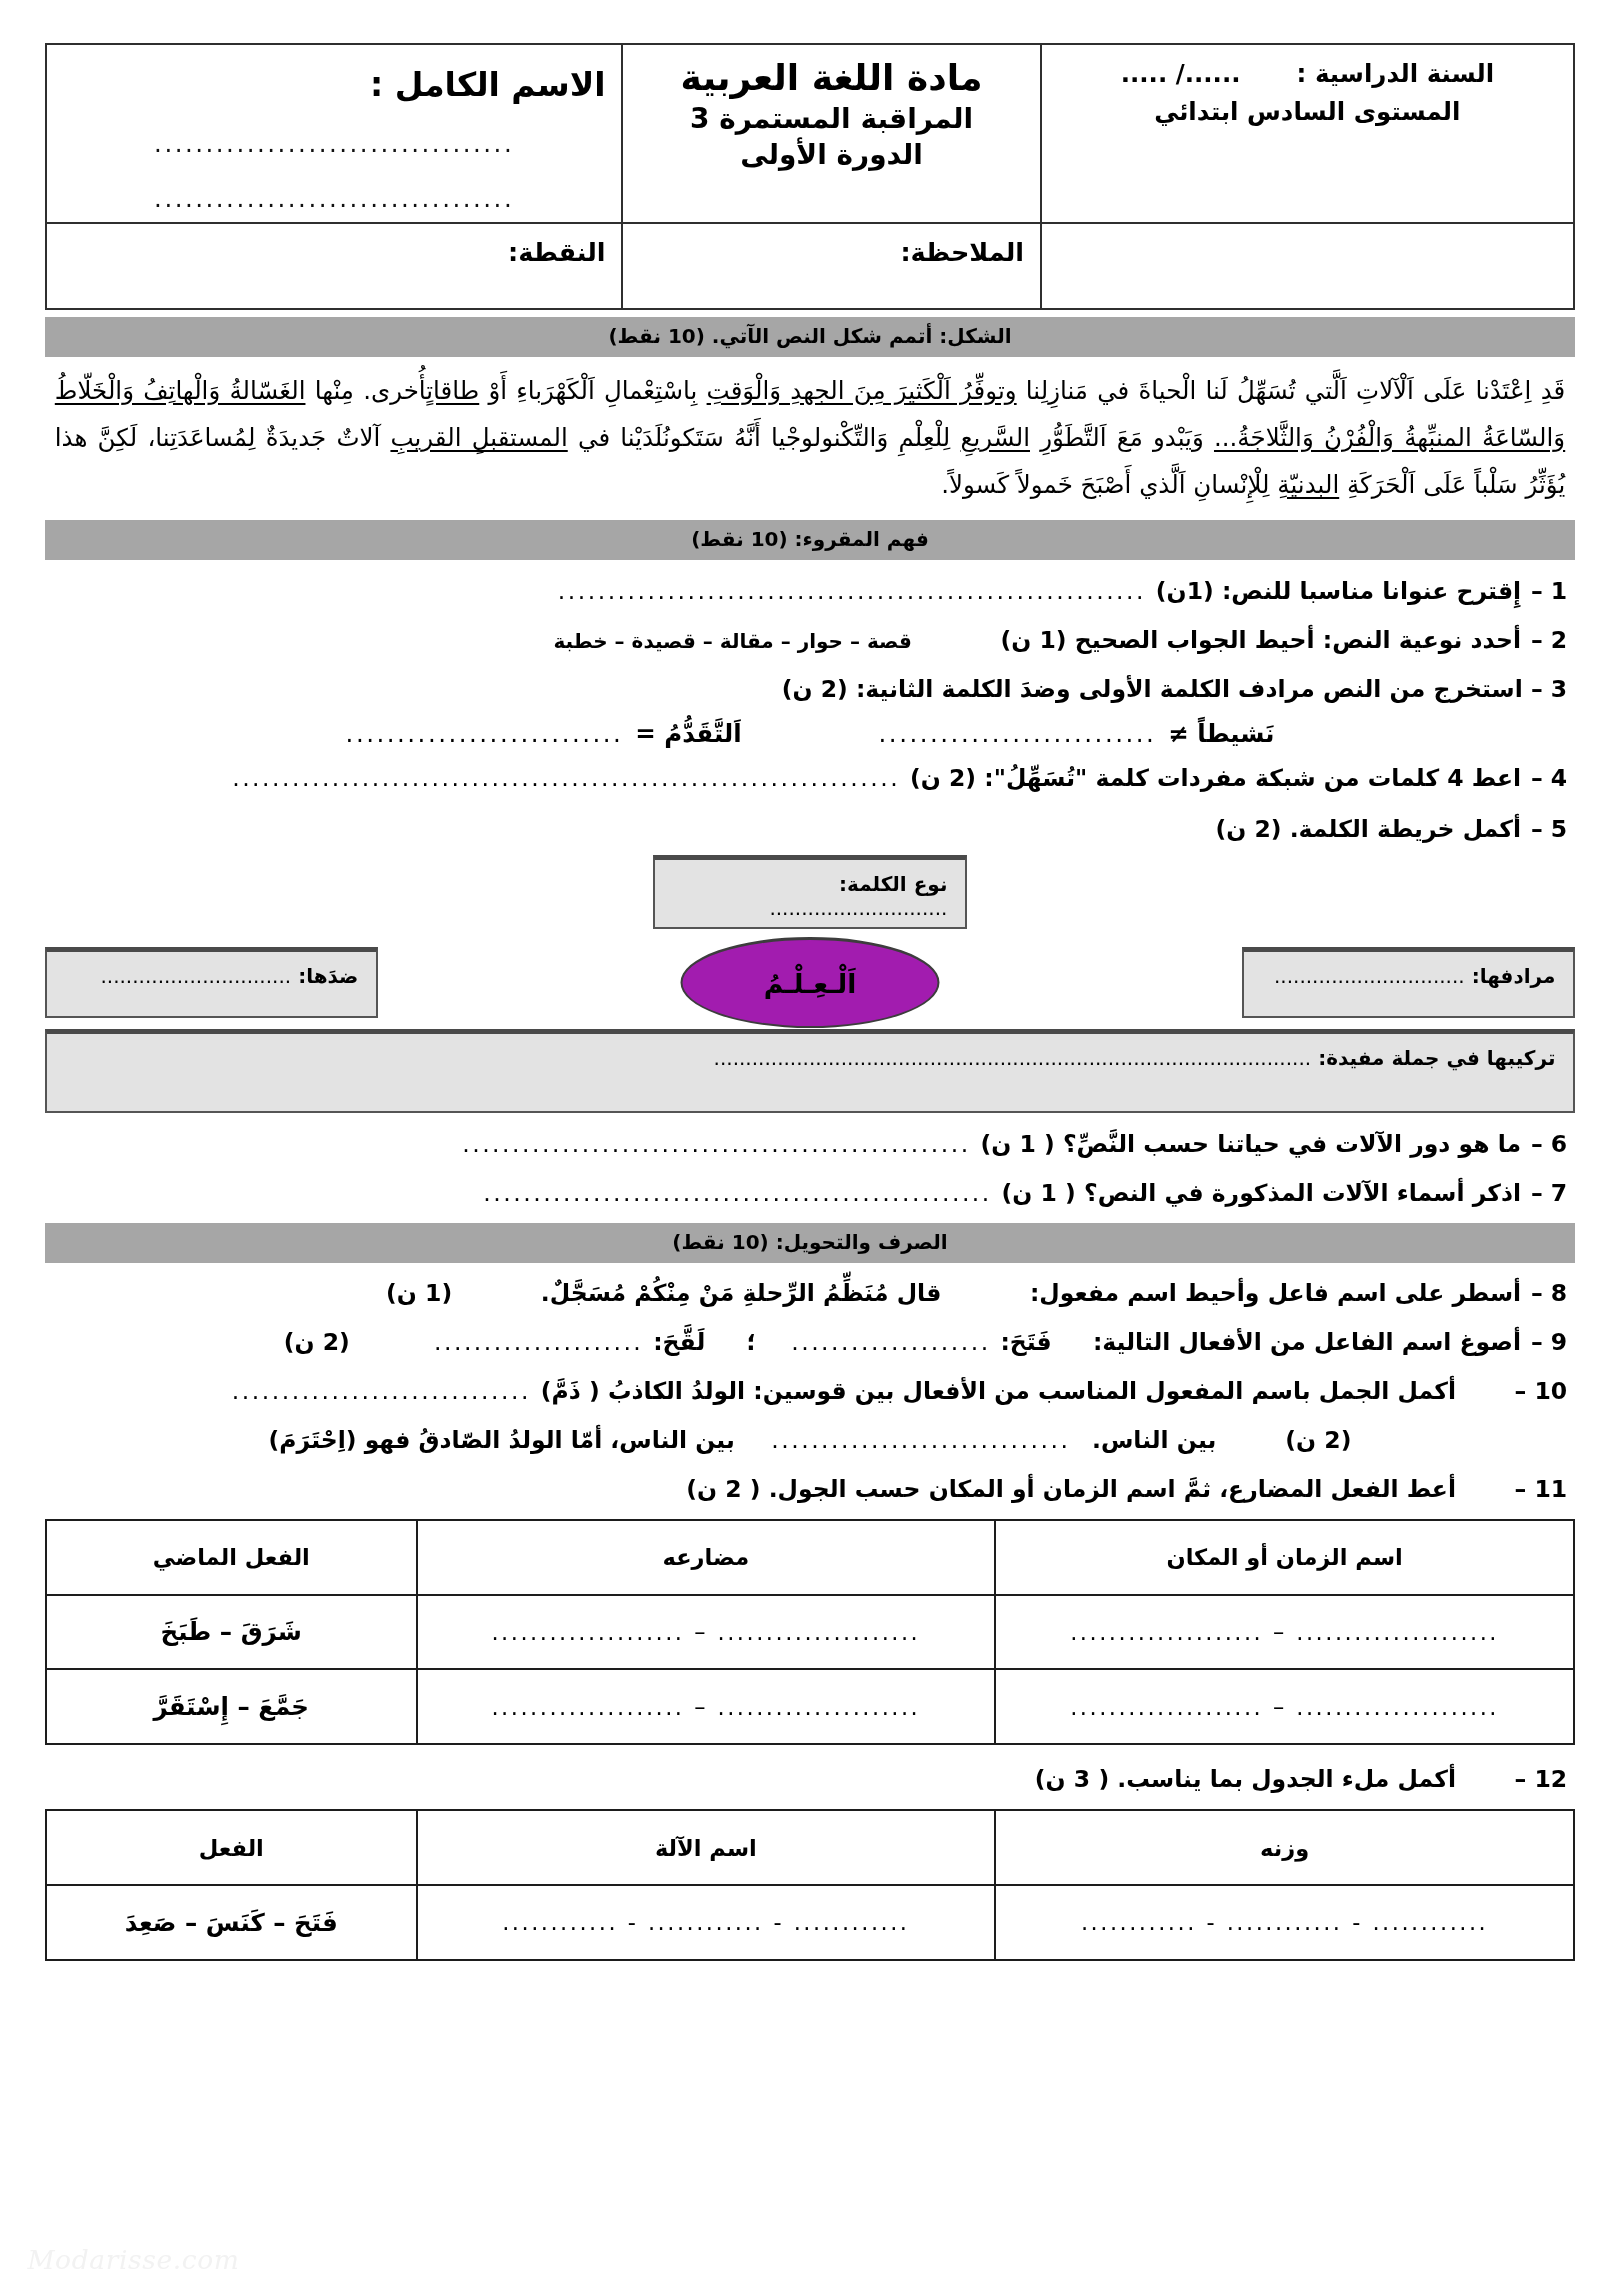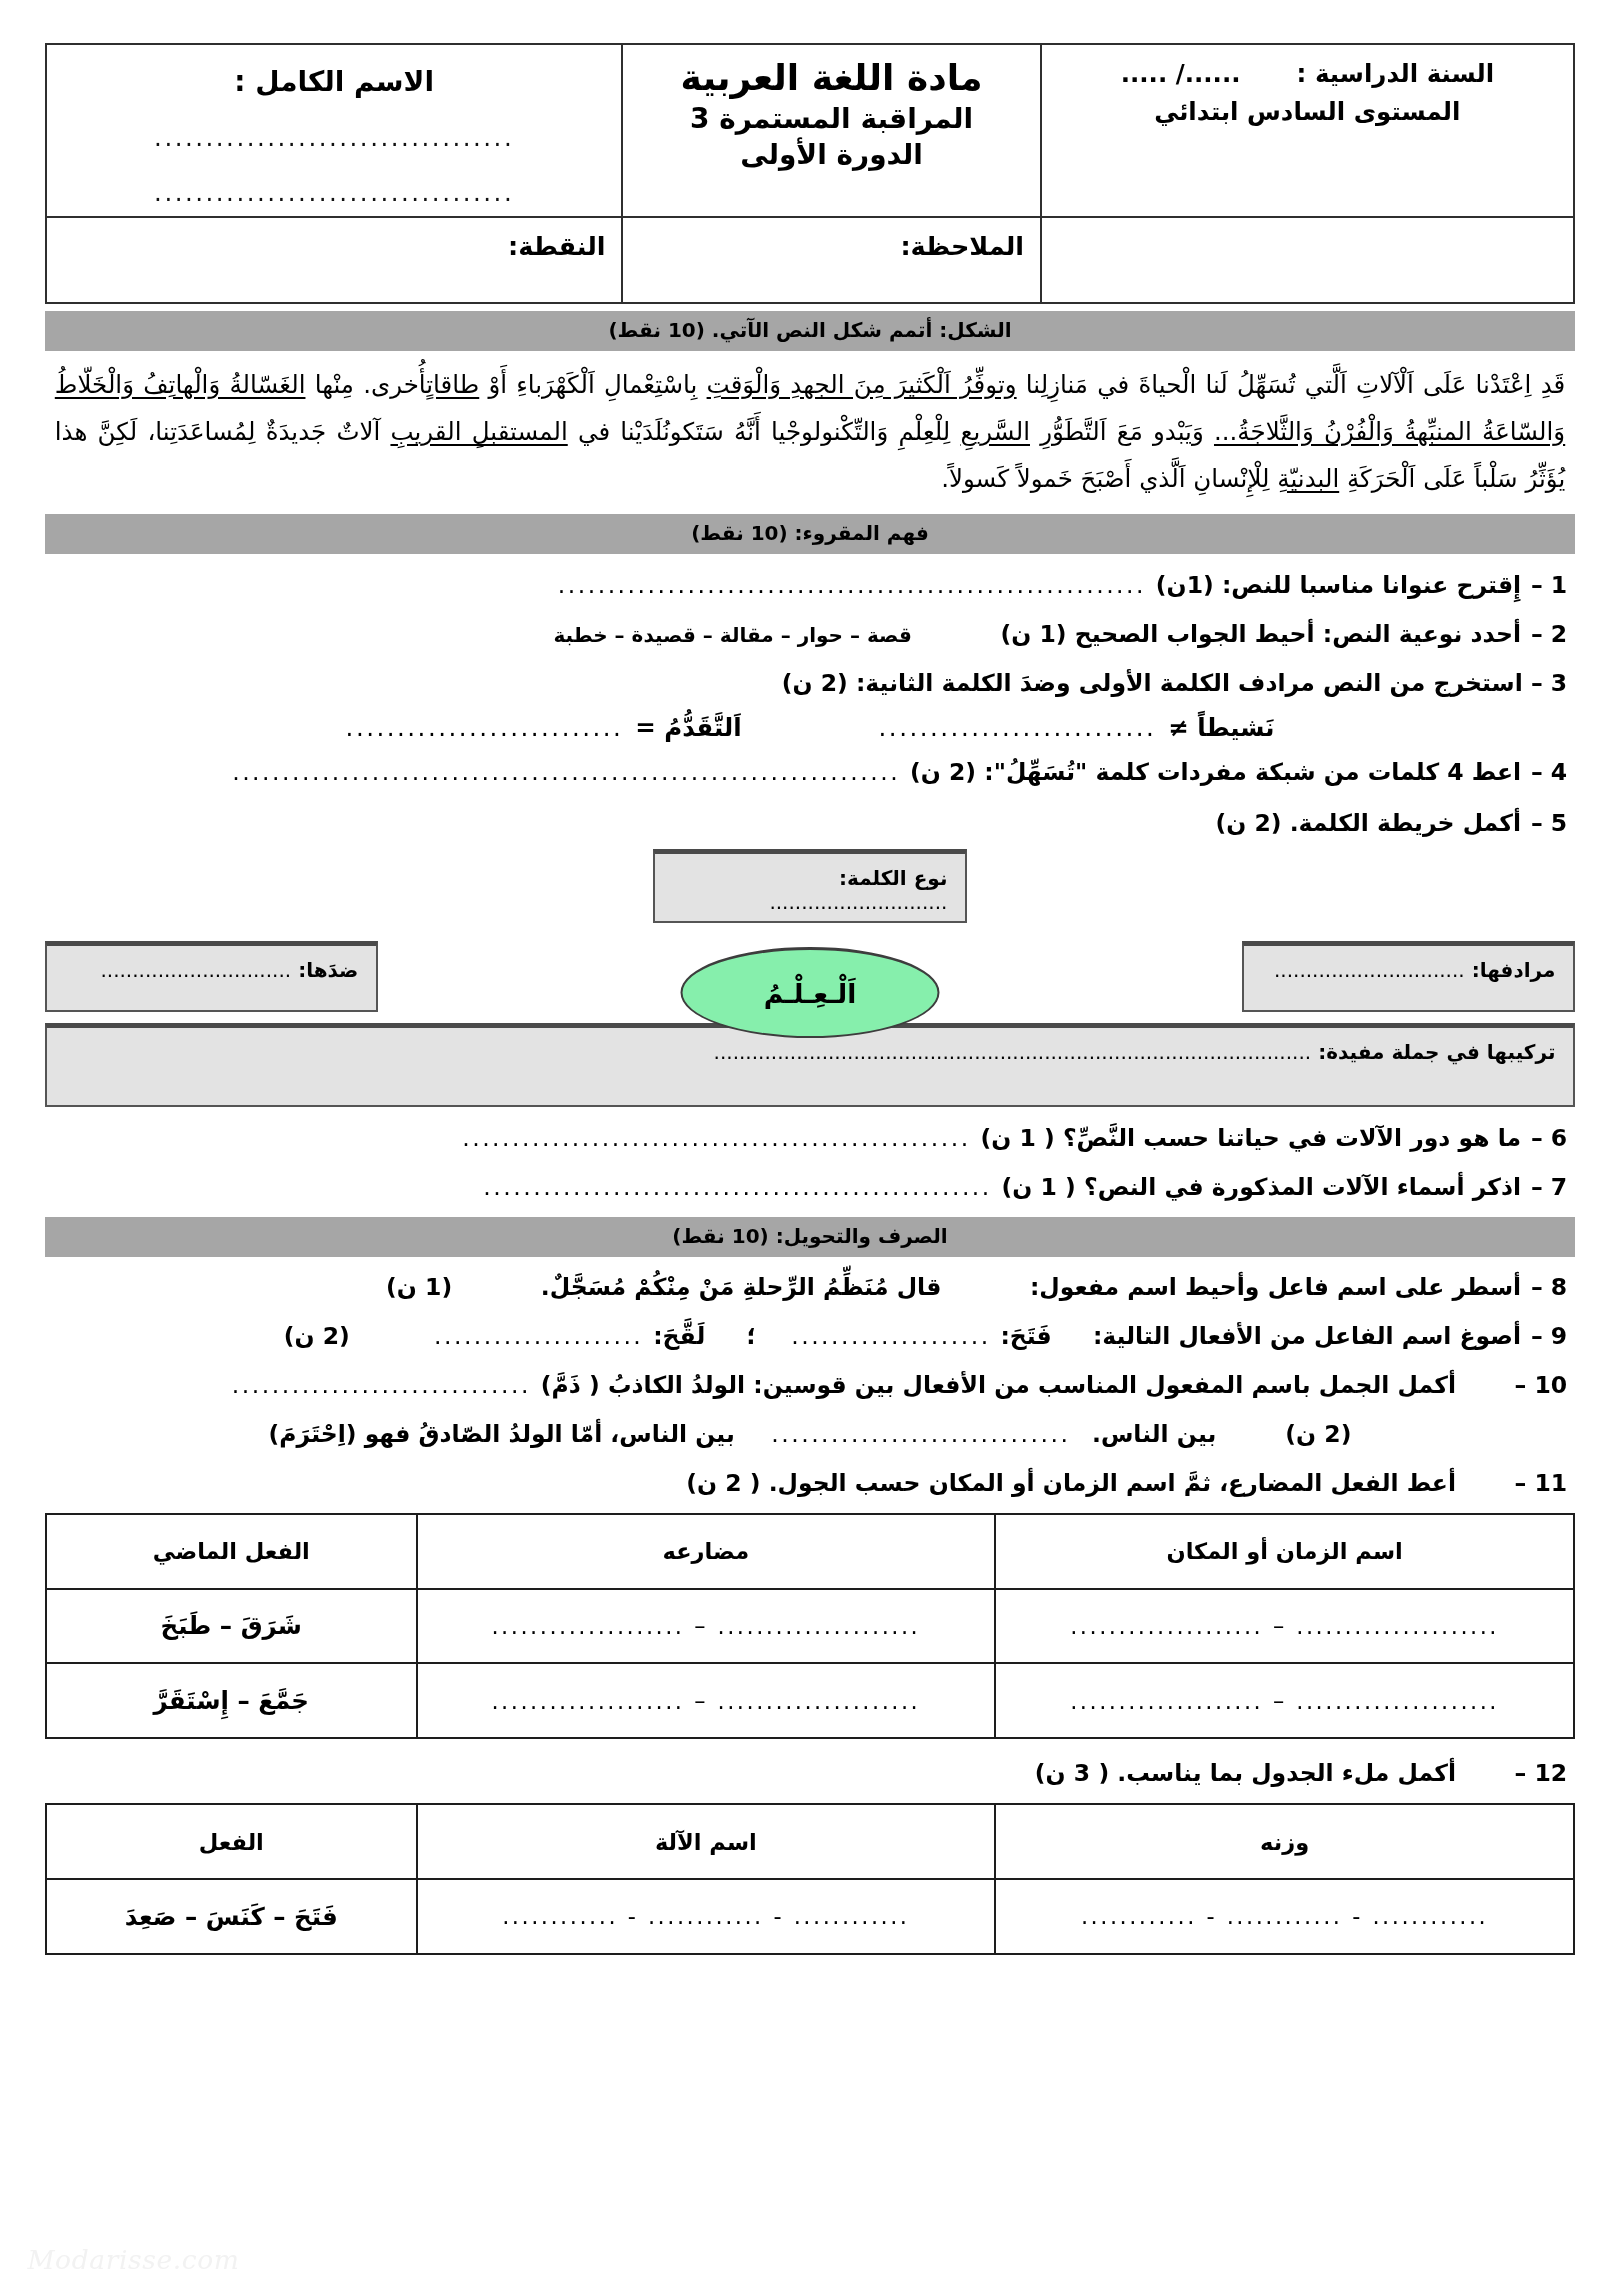--- a/index.html
+++ b/index.html
@@ -33,23 +33,23 @@
     border: 2px solid #2f2f2f;
     vertical-align: top;
     padding: 9.8px 15.7px 9.8px 15.7px;
     background: #ffffff;
   }
   .cell-name   { width: 38%; }
   .cell-title  { width: 27%; }
   .cell-year   { width: 35%; }
 
   .name-label {
-    font-size: 28px;
-    font-weight: 700;
-    text-align: center;
+    font-size: 33px;
+    font-weight: 700;
+    text-align: right;
     padding-top: 9.8px;
     letter-spacing: 0.3px;
   }
   .dots-line {
     font-size: 24.5px;
     letter-spacing: 2.5px;
     text-align: center;
     color: #111;
     margin-top: 25.5px;
     white-space: nowrap;
@@ -181,25 +181,25 @@
     height: 90px;
   }
   .map-side {
     width: 333px;
     height: 71px;
   }
   .map-ellipse {
     position: absolute;
     left: 50%;
     transform: translateX(-50%);
-    top: 16px;
+    top: 0px;
     width: 255px;
     height: 86px;
     border-radius: 50%;
-    background: #86efac;
+    background: #a21caf;
     border: 2px solid #3d3d3d;
     border-top: 3.9px solid #3d3d3d;
     display: flex;
     align-items: center;
     justify-content: center;
     font-size: 26.5px;
     font-weight: 700;
     color: #000;
     letter-spacing: 1px;
   }

